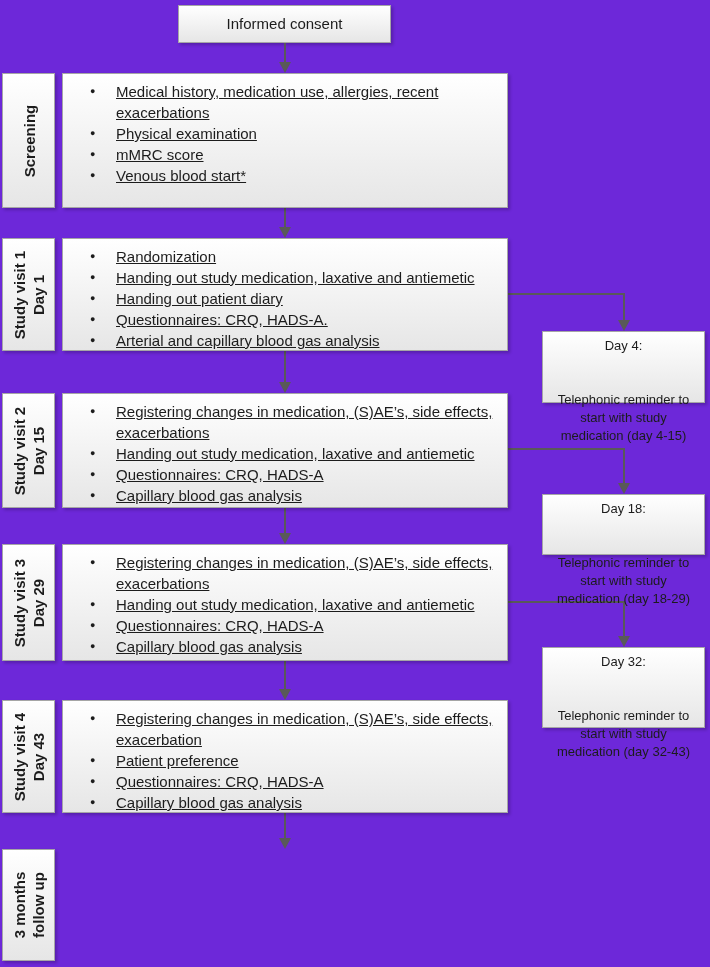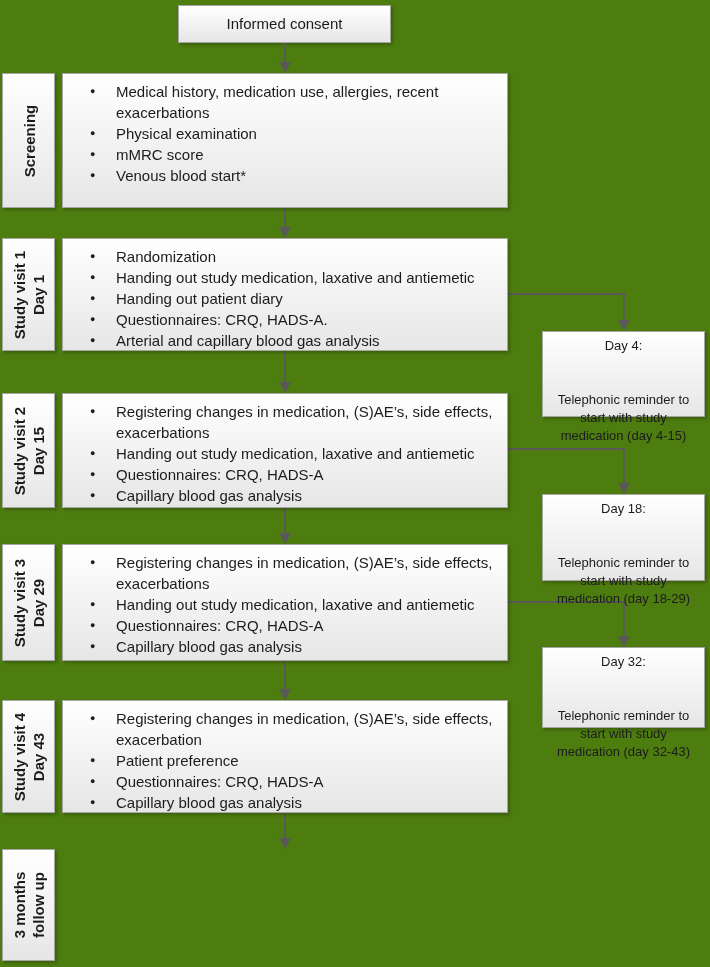--- a/index.html
+++ b/index.html
@@ -1,20 +1,20 @@
 <!DOCTYPE html>
 <html style="--arrow: #595959; --box-border: #a6a6a6; --fill-top: #ffffff; --fill-bottom: #e6e6e6; --text: #1c1c1c;"><head>
 <meta charset="utf-8">
 <style>
   :root{
     --arrow:#595959; --box-border:#a6a6a6; --fill-top:#ffffff; --fill-bottom:#e6e6e6; --text:#1c1c1c;
   }
   html,body{margin:0;padding:0;background:#ffffff;}
   body{font-family:"Liberation Sans", sans-serif;color:var(--text);}
-  #flowchart{position:relative;width:710px;height:967px;background:#4d7c0f;overflow:hidden;}
+  #flowchart{position:relative;width:710px;height:967px;background:#6d28d9;overflow:hidden;}
 
   .box{
     position:absolute;box-sizing:border-box;
     border:1px solid var(--box-border);
     background:linear-gradient(to bottom, var(--fill-top) 0%, var(--fill-bottom) 100%);
     box-shadow:2px 2px 3px rgba(0,0,0,0.22);
   }
 
   .consent{
     left:178px;top:5px;width:213px;height:38px;
@@ -23,21 +23,21 @@
 
   .side-label{left:2px;width:53px;}
   .rot-text{
     position:absolute;top:50%;left:50%;
     transform:translate(-50%,-50%) rotate(-90deg);
     white-space:nowrap;text-align:center;
     font-weight:bold;font-size:15px;line-height:19px;
   }
 
   .main-box{left:62px;width:446px;padding-top:7px;}
-  ul.bullets{margin:0;padding:0;list-style:none;}
+  ul.bullets{margin:0;padding:0;list-style:none;text-decoration:underline;}
   ul.bullets li{
     position:relative;padding-left:53px;padding-right:8px;
     font-size:15px;line-height:21px;
   }
   ul.bullets li::before{
     content:"\25CF";position:absolute;left:27px;top:0;
     font-size:9px;line-height:21px;
   }
   .box-heading{font-size:15px;line-height:21px;padding:0 8px;}
 
@@ -177,25 +177,25 @@
     </ul>
   </div>
 
   <div class="box side-label" style="top:849px;height:112px">
     <div class="rot-text">
       <div>3 months</div>
       <div>follow up</div>
     </div>
   </div>
 
-  <div class="box reminder" style="top:331px;height:86px">
+  <div class="box reminder" style="top:331px;height:72px">
     <div class="rtitle">Day 4:</div>
     <div class="rbody">Telephonic reminder to start with study medication (day 4-15)</div>
   </div>
-  <div class="box reminder" style="top:494px;height:87px">
+  <div class="box reminder" style="top:494px;height:61px">
     <div class="rtitle">Day 18:</div>
     <div class="rbody">Telephonic reminder to start with study medication (day 18-29)</div>
   </div>
   <div class="box reminder" style="top:647px;height:81px">
     <div class="rtitle">Day 32:</div>
     <div class="rbody">Telephonic reminder to start with study medication (day 32-43)</div>
   </div>
 
 </div>
 

